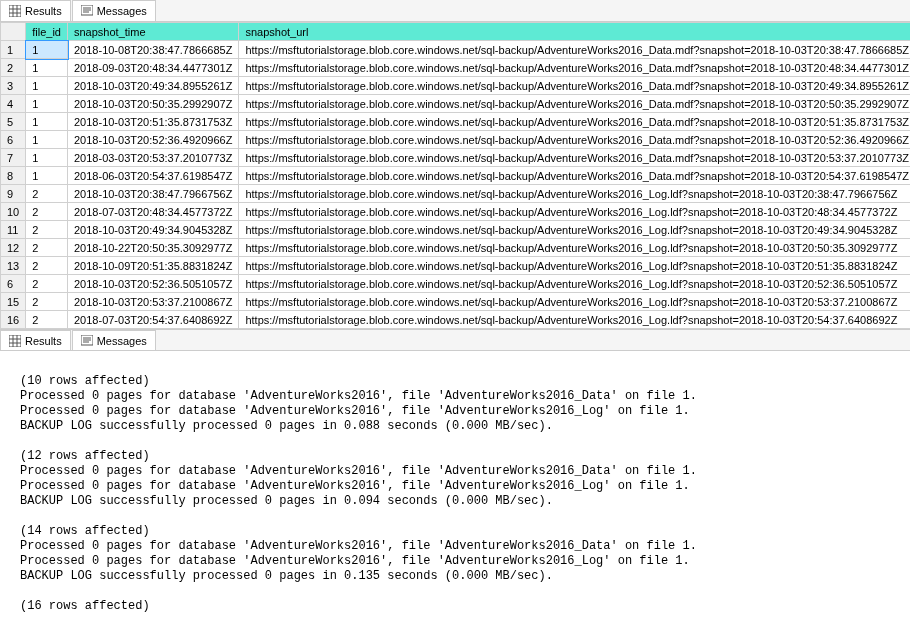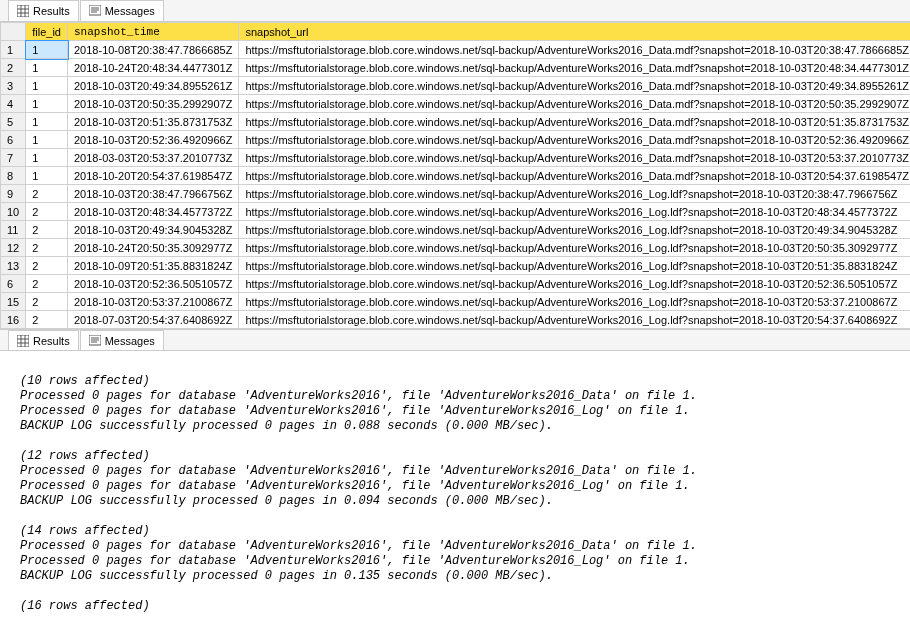--- a/index.html
+++ b/index.html
@@ -9,21 +9,20 @@
       background: #ffffff;
       color: #000;
       width: 910px;
       overflow: hidden;
     }
     .tab-strip {
       display: flex;
       border-bottom: 1px solid #ccc;
       background: #f5f5f5;
       height: 22px;
-      padding-left: 8px;
     }
     .tab {
       display: flex;
       align-items: center;
       padding: 2px 8px;
       background: #fff;
       border: 1px solid #ccc;
       border-bottom: none;
       margin-right: 1px;
       font-size: 11px;
@@ -43,49 +42,49 @@
     }
     table.results th, table.results td {
       border: 1px solid #d0d0d0;
       padding: 1px 6px;
       text-align: left;
       white-space: nowrap;
       height: 18px;
       font-weight: normal;
     }
     table.results th {
-      background: #fde047;
+      background: #5eead4;
     }
     table.results th.rownum-header {
       background: #f0f0f0;
       width: 24px;
       text-align: center;
     }
     table.results td.rownum {
       background: #f0f0f0;
       text-align: left;
       padding-left: 6px;
       width: 24px;
     }
     td.file-id { width: 42px; padding-left:8px;}
     th.file-id-h { width: 42px;}
-    th.snap-time-h { width: 170px; font-family: Liberation Mono, monospace; }
+    th.snap-time-h { width: 170px; }
     td.snap-time { width: 170px;}
     .cell-selected {
       background: #cce8ff;
       outline: 1px solid #3399ff;
     }
     .messages-pane {
       font-family: Consolas, "Courier New", monospace;
       font-size: 12px;
       padding: 8px 8px 4px 20px;
       line-height: 15px;
       white-space: pre;
     }
-    .messages-pane .msg-line { white-space: pre; font-style: italic; }
+    .messages-pane .msg-line { white-space: pre; }
     .second-panel-tabs {
       border-top: 1px solid #ccc;
     }
   </style>
 </head>
 <body>
 
 <div class="tab-strip">
   <div class="tab tab-active">
     <span class="icon">
@@ -125,21 +124,21 @@
     <tbody id="results-body">
         <tr>
           <td class="rownum">1</td>
           <td class="file-id cell-selected">1</td>
           <td class="snap-time">2018-10-08T20:38:47.7866685Z</td>
           <td>https://msftutorialstorage.blob.core.windows.net/sql-backup/AdventureWorks2016_Data.mdf?snapshot=2018-10-03T20:38:47.7866685Z</td>
         </tr>
         <tr>
           <td class="rownum">2</td>
           <td class="file-id">1</td>
-          <td class="snap-time">2018-10-24T20:48:34.4477301Z</td>
+          <td class="snap-time">2018-09-03T20:48:34.4477301Z</td>
           <td>https://msftutorialstorage.blob.core.windows.net/sql-backup/AdventureWorks2016_Data.mdf?snapshot=2018-10-03T20:48:34.4477301Z</td>
         </tr>
         <tr>
           <td class="rownum">3</td>
           <td class="file-id">1</td>
           <td class="snap-time">2018-10-03T20:49:34.8955261Z</td>
           <td>https://msftutorialstorage.blob.core.windows.net/sql-backup/AdventureWorks2016_Data.mdf?snapshot=2018-10-03T20:49:34.8955261Z</td>
         </tr>
         <tr>
           <td class="rownum">4</td>
@@ -161,45 +160,45 @@
         </tr>
         <tr>
           <td class="rownum">7</td>
           <td class="file-id">1</td>
           <td class="snap-time">2018-03-03T20:53:37.2010773Z</td>
           <td>https://msftutorialstorage.blob.core.windows.net/sql-backup/AdventureWorks2016_Data.mdf?snapshot=2018-10-03T20:53:37.2010773Z</td>
         </tr>
         <tr>
           <td class="rownum">8</td>
           <td class="file-id">1</td>
-          <td class="snap-time">2018-10-20T20:54:37.6198547Z</td>
+          <td class="snap-time">2018-06-03T20:54:37.6198547Z</td>
           <td>https://msftutorialstorage.blob.core.windows.net/sql-backup/AdventureWorks2016_Data.mdf?snapshot=2018-10-03T20:54:37.6198547Z</td>
         </tr>
         <tr>
           <td class="rownum">9</td>
           <td class="file-id">2</td>
           <td class="snap-time">2018-10-03T20:38:47.7966756Z</td>
           <td>https://msftutorialstorage.blob.core.windows.net/sql-backup/AdventureWorks2016_Log.ldf?snapshot=2018-10-03T20:38:47.7966756Z</td>
         </tr>
         <tr>
           <td class="rownum">10</td>
           <td class="file-id">2</td>
-          <td class="snap-time">2018-10-03T20:48:34.4577372Z</td>
+          <td class="snap-time">2018-07-03T20:48:34.4577372Z</td>
           <td>https://msftutorialstorage.blob.core.windows.net/sql-backup/AdventureWorks2016_Log.ldf?snapshot=2018-10-03T20:48:34.4577372Z</td>
         </tr>
         <tr>
           <td class="rownum">11</td>
           <td class="file-id">2</td>
           <td class="snap-time">2018-10-03T20:49:34.9045328Z</td>
           <td>https://msftutorialstorage.blob.core.windows.net/sql-backup/AdventureWorks2016_Log.ldf?snapshot=2018-10-03T20:49:34.9045328Z</td>
         </tr>
         <tr>
           <td class="rownum">12</td>
           <td class="file-id">2</td>
-          <td class="snap-time">2018-10-24T20:50:35.3092977Z</td>
+          <td class="snap-time">2018-10-22T20:50:35.3092977Z</td>
           <td>https://msftutorialstorage.blob.core.windows.net/sql-backup/AdventureWorks2016_Log.ldf?snapshot=2018-10-03T20:50:35.3092977Z</td>
         </tr>
         <tr>
           <td class="rownum">13</td>
           <td class="file-id">2</td>
           <td class="snap-time">2018-10-09T20:51:35.8831824Z</td>
           <td>https://msftutorialstorage.blob.core.windows.net/sql-backup/AdventureWorks2016_Log.ldf?snapshot=2018-10-03T20:51:35.8831824Z</td>
         </tr>
         <tr>
           <td class="rownum">6</td>

